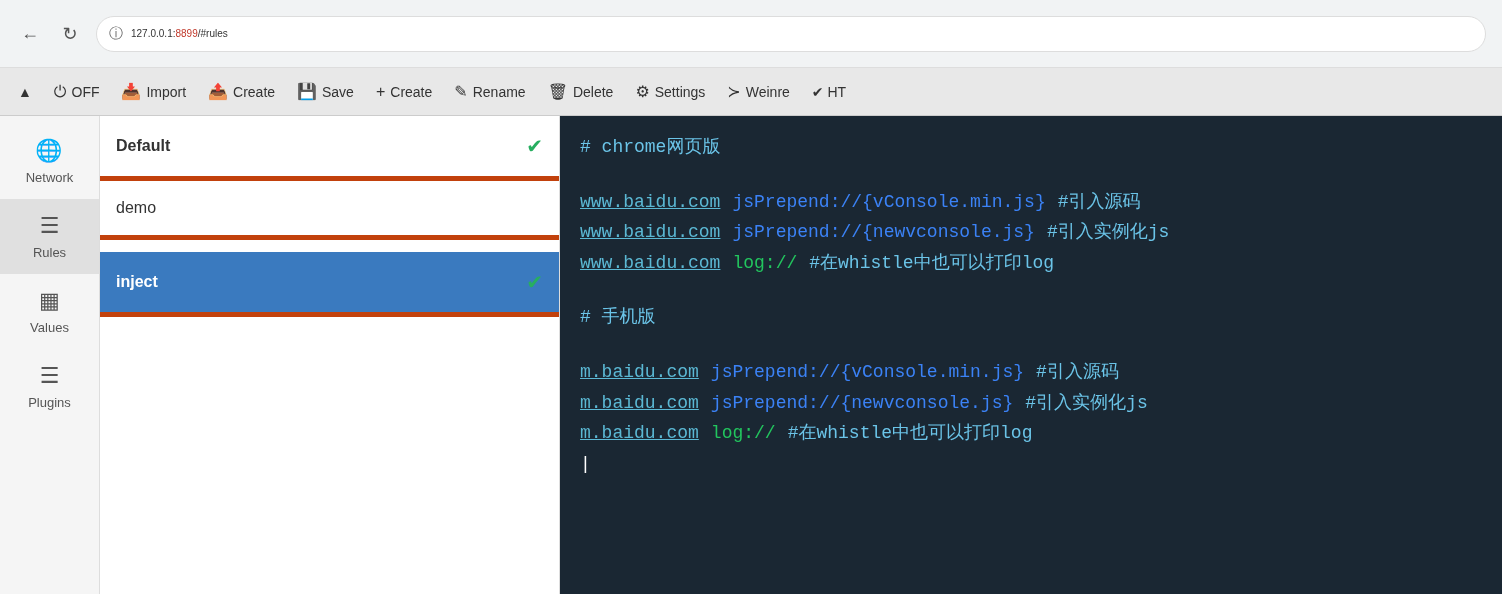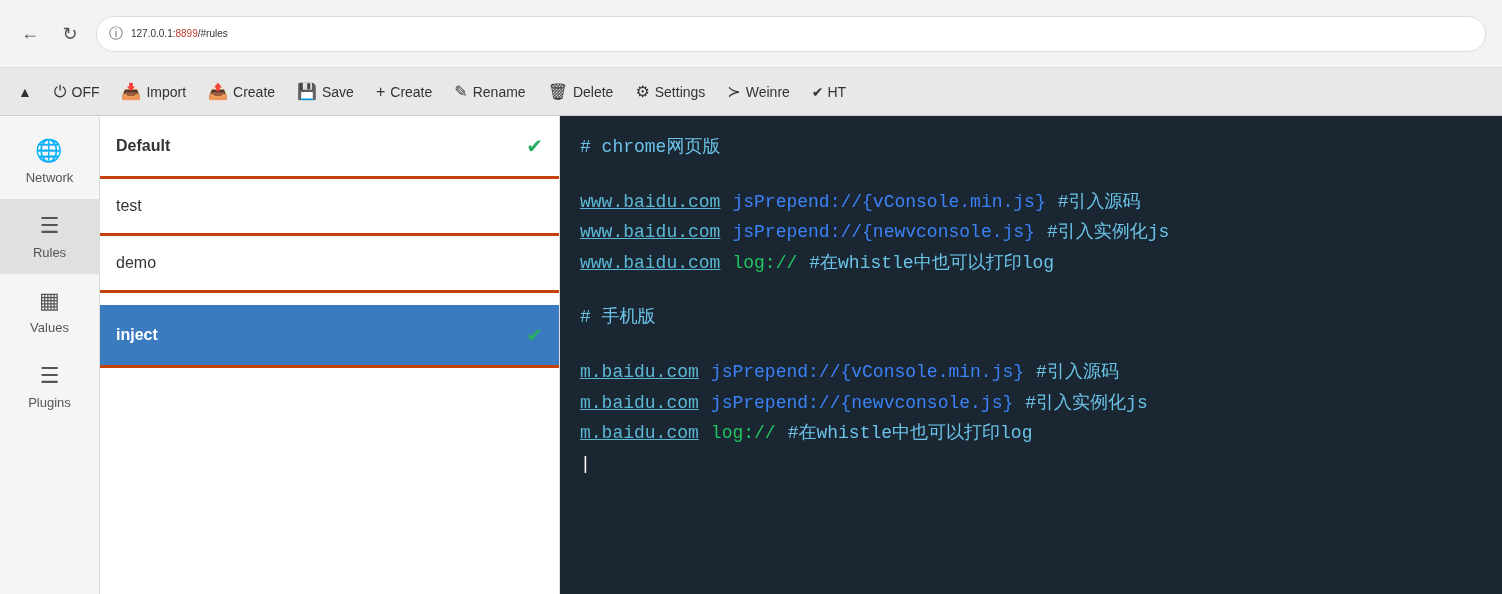--- a/index.html
+++ b/index.html
@@ -104,21 +104,21 @@
     .rules-list {
       width: 460px;
       background: white;
       border-right: 1px solid #ddd;
       overflow-y: auto;
     }
     .rule-item {
       display: flex;
       align-items: center;
       padding: 18px 16px;
-      border-bottom: 3px solid #c2410c;
+      border-bottom: 5px solid #c2410c;
       cursor: pointer;
       font-size: 16px;
       color: #333;
       justify-content: space-between;
       text-align: right;
     }
     .rule-item.active {
       background: #3a7abf;
       color: white;
       margin-top: 12px;
@@ -236,23 +236,20 @@
       <span>Plugins</span>
     </div>
   </div>
 
   <div class="rules-list">
     <div class="rule-item">
       <span style="font-weight:bold;">Default</span>
       <span class="check-icon">✔</span>
     </div>
     <div class="rule-item">
-      <span>test</span>
-    </div>
-    <div class="rule-item">
       <span>demo</span>
     </div>
     <div class="rule-item active">
       <span style="font-weight:bold;">inject</span>
       <span class="check-icon">✔</span>
     </div>
   </div>
 
   <div class="code-editor">
     <div class="code-line">

